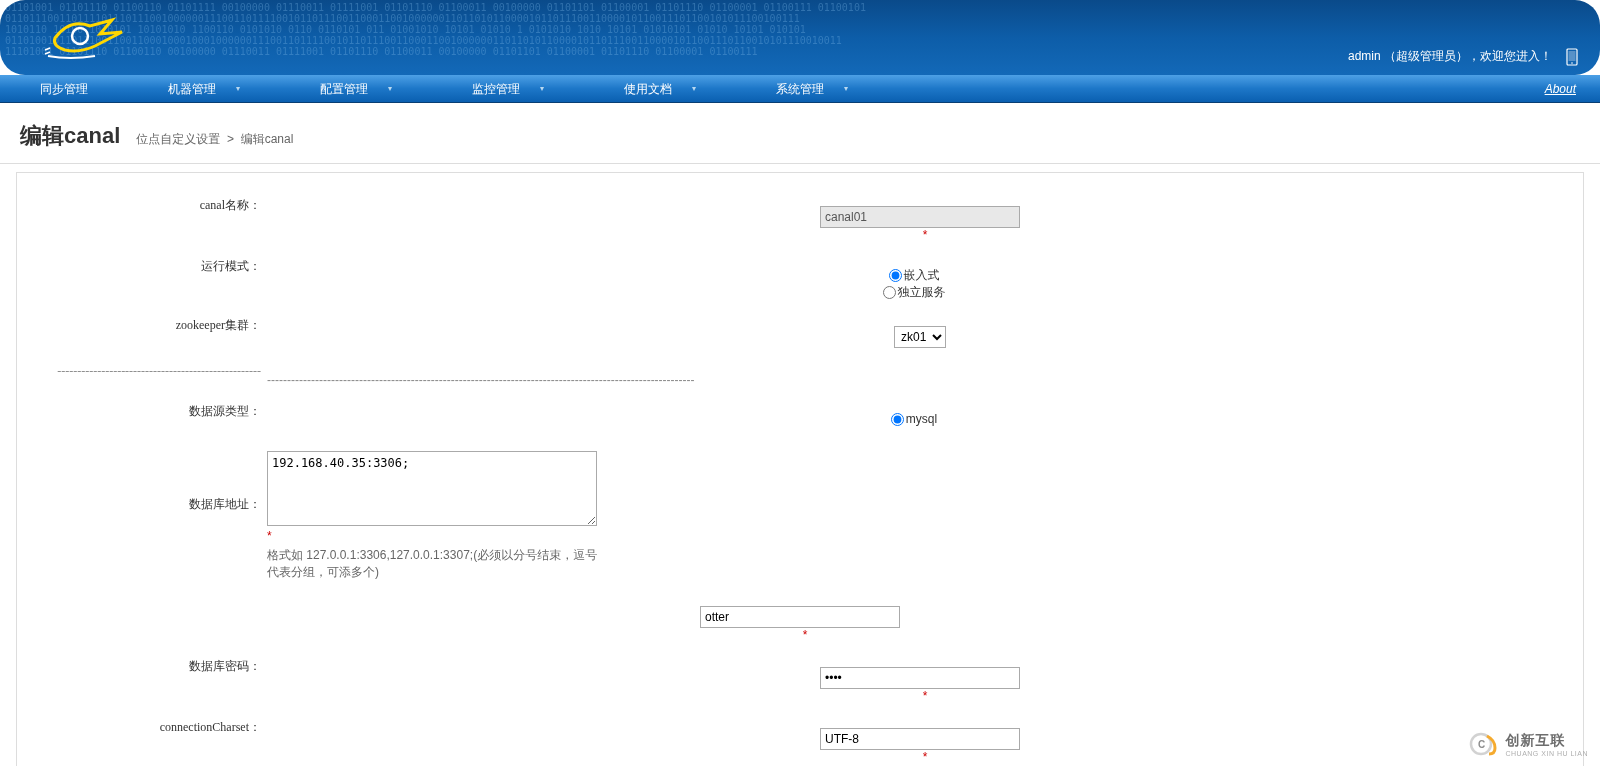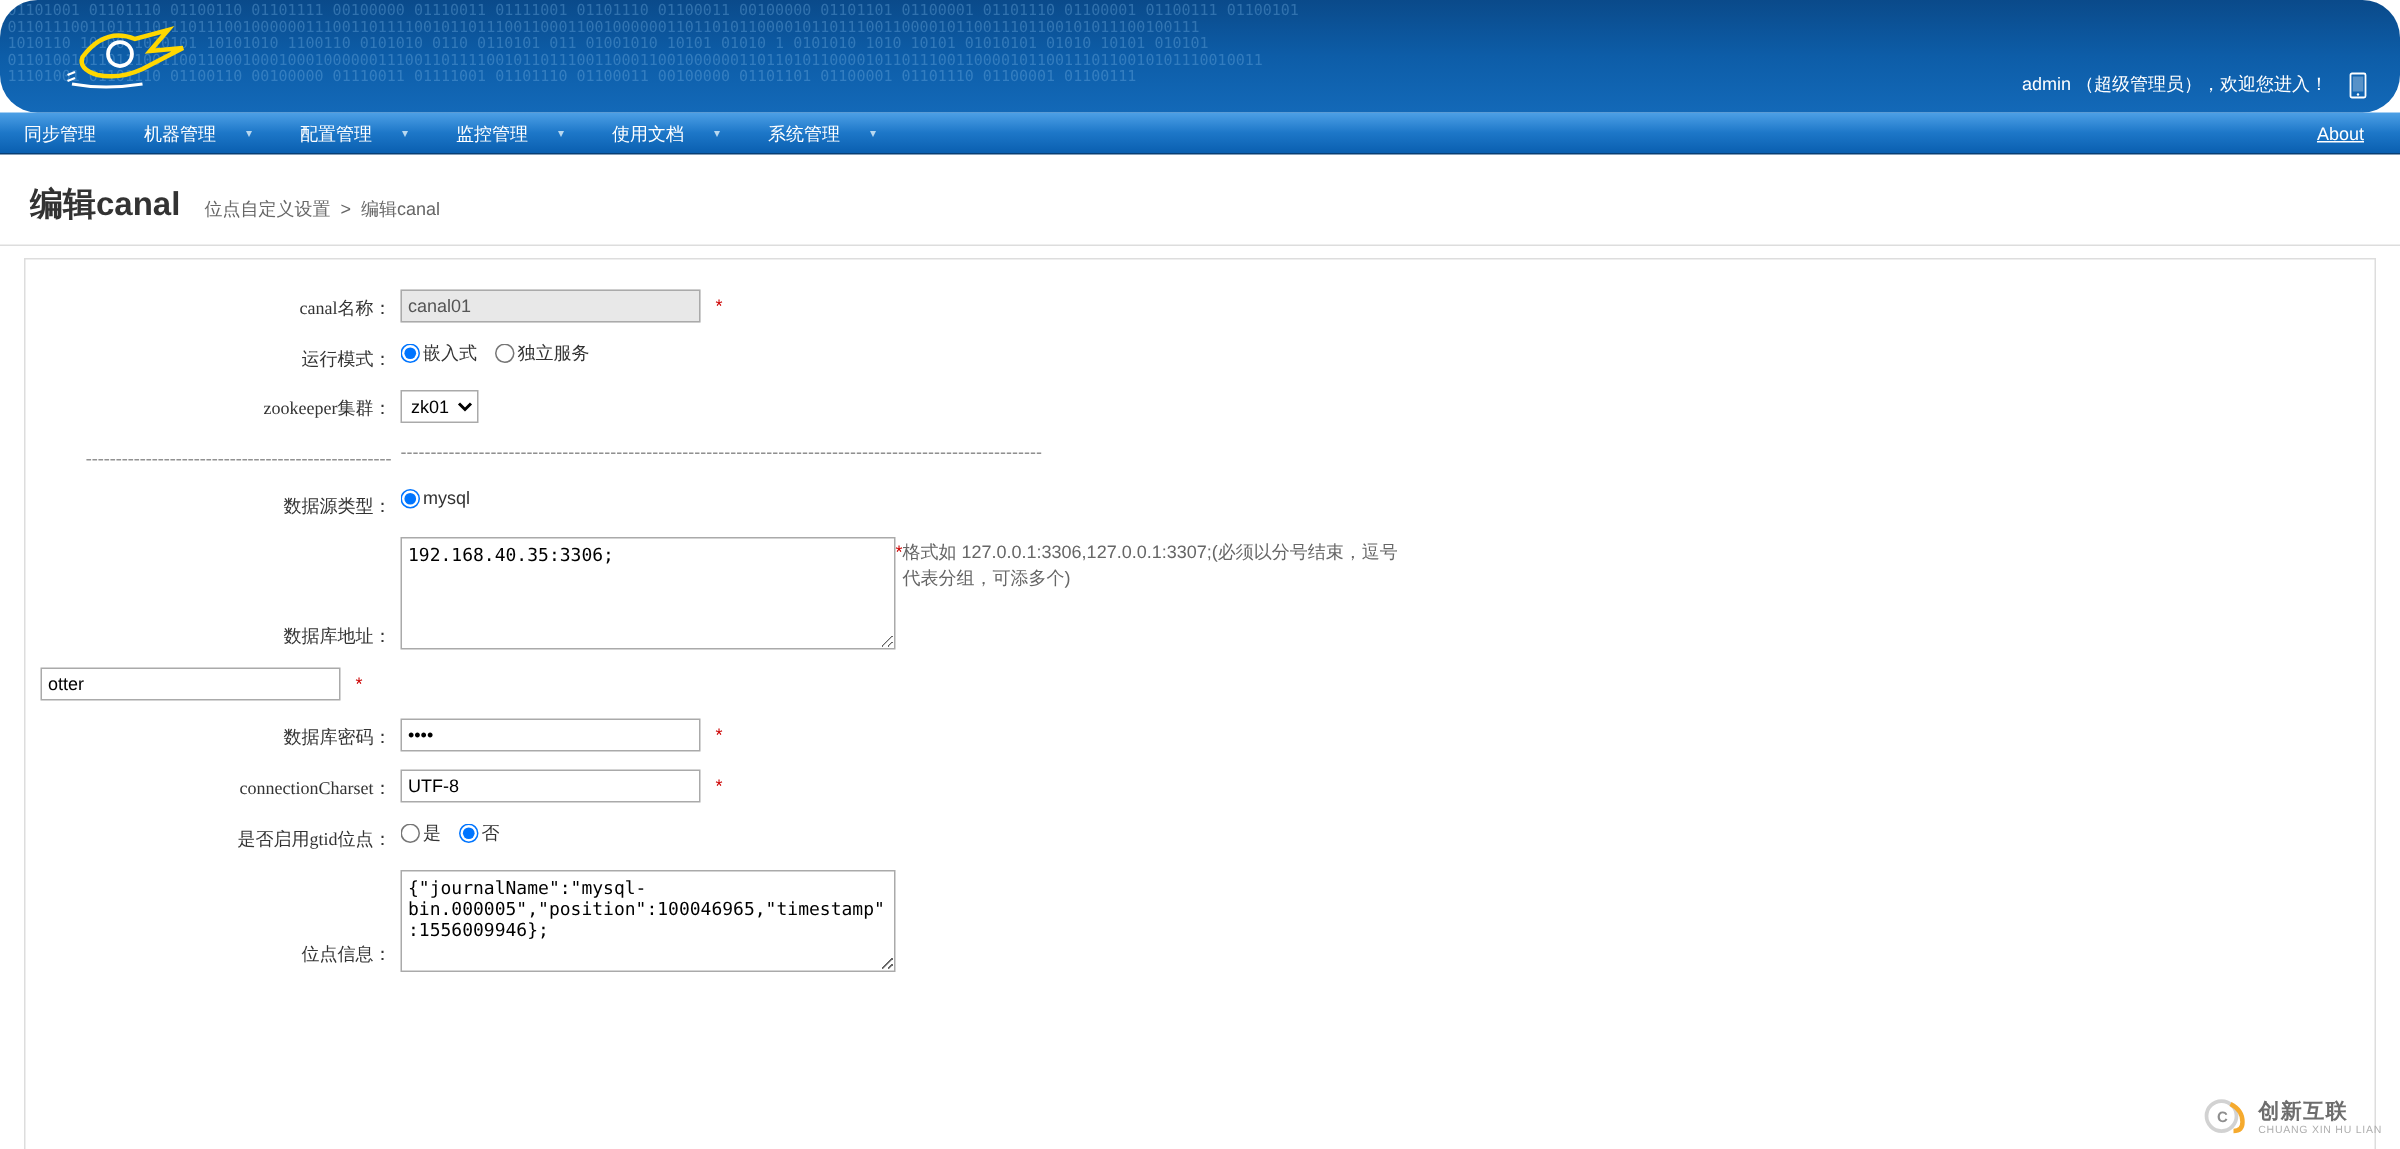--- a/index.html
+++ b/index.html
@@ -28,27 +28,27 @@
     
     
     .nav-bar { 
       height: 28px; 
       background: linear-gradient(to bottom, #4da0e6 0%, #1d77c8 50%, #0a5fb0 100%);
       display: flex;
       border-bottom: 1px solid #083e73;
     }
     .nav-item { 
       color: #fff; font-size: 12px; 
-      padding: 0 16px; line-height: 28px;
+      padding: 0 40px; line-height: 28px;
       cursor: pointer; position: relative;
       display: flex; align-items: center;
     }
     .nav-chevron { margin-left: 20px; font-size: 8px; color: #b8d8f0; }
     .nav-spacer { flex: 1; }
-    .about-link { color: #fff; padding: 0 24px; line-height: 28px; text-decoration: underline; cursor: pointer; }
+    .about-link { color: #fff; padding: 0 24px; line-height: 28px; text-decoration: underline; cursor: pointer; font-style: italic; }
     
     
     .page-header { 
       padding: 18px 20px 12px 20px; 
       display: flex; align-items: baseline;
       border-bottom: 1px solid #ddd;
     }
     .page-title { font-size: 22px; font-weight: bold; margin-right: 16px; }
     .breadcrumb { font-size: 12px; color: #666; }
     .breadcrumb a { color: #666; text-decoration: none; }
@@ -59,21 +59,21 @@
       border: 1px solid #ddd; 
       padding: 20px 10px;
       min-height: 600px;
     }
     .form-row { display: flex; margin-bottom: 12px; align-items: flex-start; }
     .form-label { 
       width: 240px; text-align: right; 
       padding-right: 6px; padding-top: 4px;
       font-size: 12px; color: #333; font-family: Liberation Serif, serif;
     }
-    .form-value { flex: 1; display: flex; flex-direction: row; align-items: flex-start; }
+    .form-value { flex: 1; display: flex; flex-direction: column; align-items: flex-start; margin-top: 13px; }
     .form-value-inline { display: flex; align-items: center; }
     .form-input { 
       width: 200px; height: 22px; 
       border: 1px solid #aaa; padding: 2px 4px;
       font-size: 12px; font-family: inherit;
     }
     .form-input.disabled { background: #e8e8e8; color: #555; }
     .form-textarea { 
       width: 330px; height: 75px; 
       border: 1px solid #aaa; padding: 4px;

